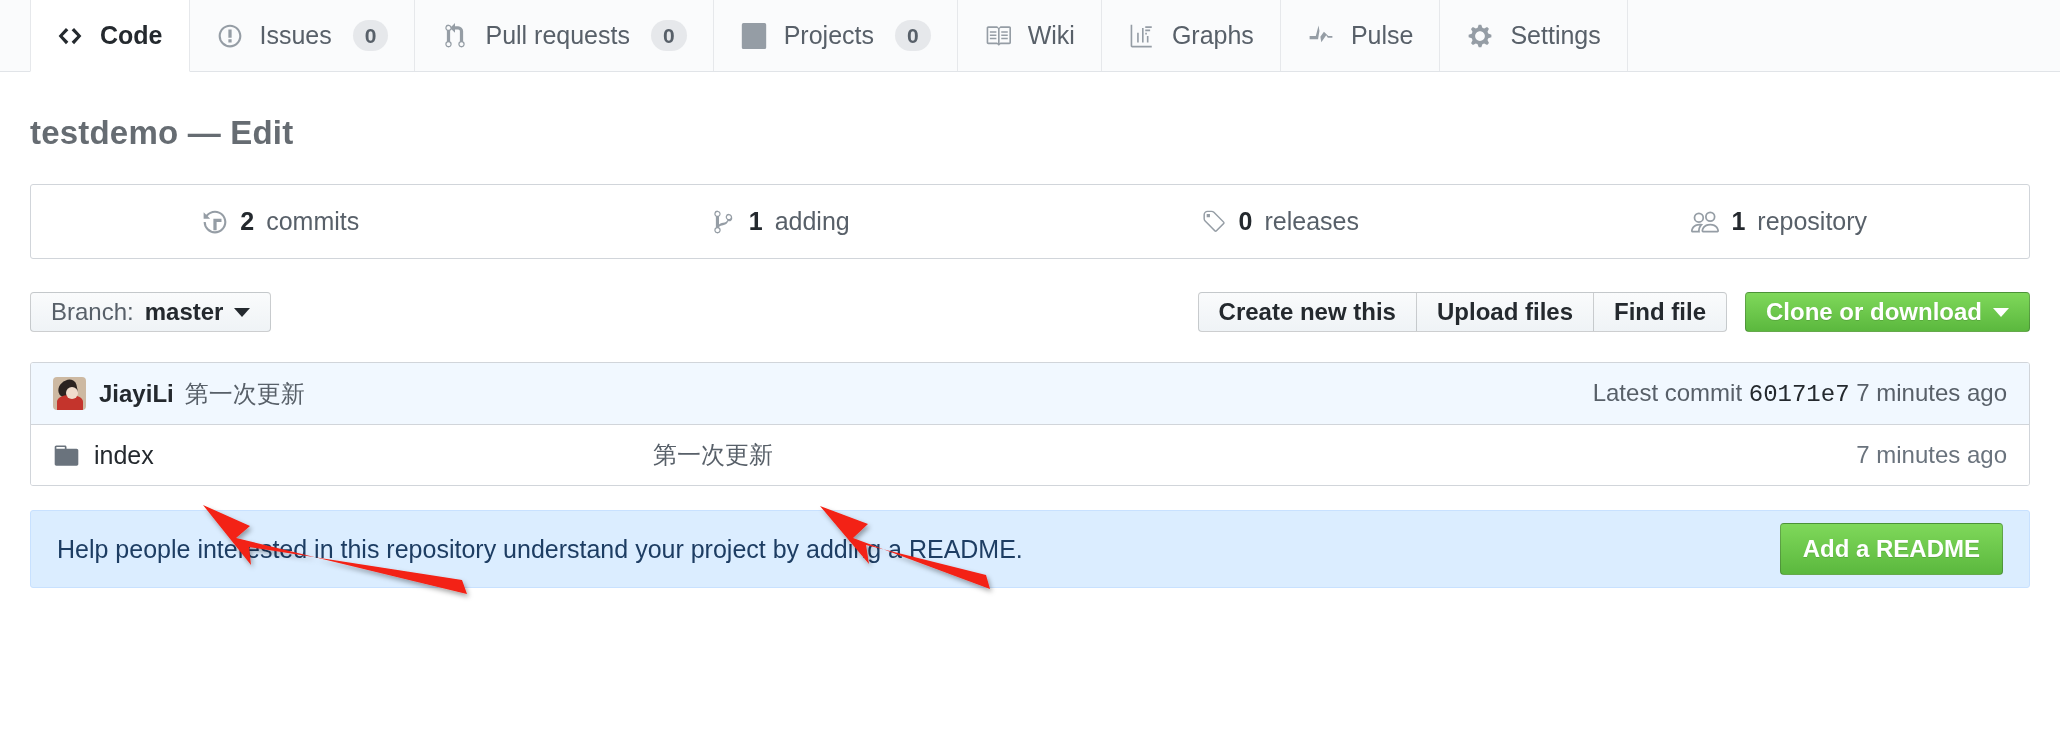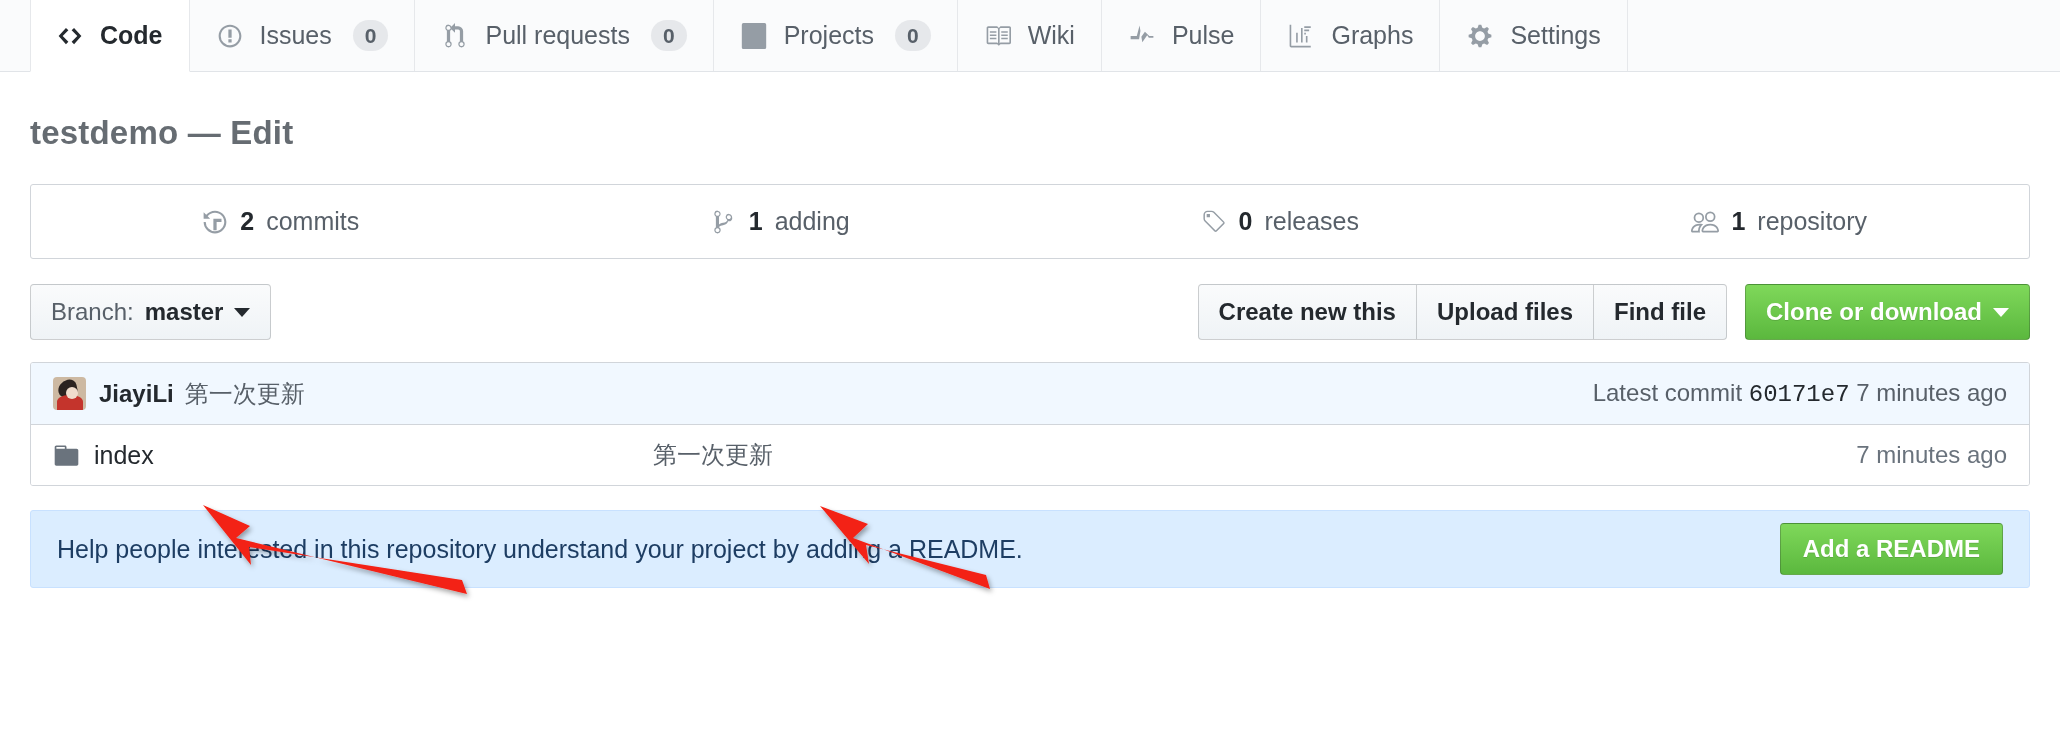--- a/index.html
+++ b/index.html
@@ -99,21 +99,21 @@
     height: 52px;
   }
   .btn {
     background: linear-gradient(#fafbfc, #eff3f6);
     border: 1px solid rgba(27,31,35,0.2);
     border-radius: 4px;
     font-size: 24px;
     font-weight: bold;
     color: #24292e;
     padding: 0 20px;
-    height: 56px;
+    height: 40px;
     display: inline-flex;
     align-items: center;
     gap: 11px;
     cursor: pointer;
     font-family: inherit;
     white-space: nowrap;
   }
   .btn .muted { color: #586069; font-weight: normal; }
   .caret {
     width: 0; height: 0;
@@ -294,33 +294,33 @@
       <svg width="26" height="26" viewBox="0 0 16 16" fill="currentColor" aria-hidden="true">
           <path d="M3 5h4v1H3V5zm0 3h4V7H3v1zm0 2h4V9H3v1zm11-5h-4v1h4V5zm0 2h-4v1h4V7zm0 2h-4v1h4V9zm2-6v9c0 .55-.45 1-1 1H9.5l-1 1-1-1H2c-.55 0-1-.45-1-1V3c0-.55.45-1 1-1h5.5l1 1 1-1H15c.55 0 1 .45 1 1zm-8 .5L7.5 3H2v9h5.5l.5.5V3.5zm7-.5H9.5l-.5.5v9l.5-.5H15V3z"></path>
         </svg>
     </span>
     <span>Wiki</span>
   </div>
 
   <div class="nav-item">
     <span class="ico">
       <svg width="26" height="26" viewBox="0 0 14 16" fill="currentColor" aria-hidden="true">
+          <path d="M5 12H4V6h1v6zm3 0H7V3h1v9zm3 0h-1V8h1v4zm2 2H1V1H0v13c0 .55.45 1 1 1h12v-1zM13 2H9v1h4V2zm-1 2H9v1h3V4zm-2 2H9v1h1V6z"></path>
+        </svg>
+    </span>
+    <span>Graphs</span>
+  </div>
+
+  <div class="nav-item">
+    <span class="ico">
+      <svg width="26" height="26" viewBox="0 0 14 16" fill="currentColor" aria-hidden="true">
           <path d="M11.5 8L8.8 5.4 6.6 8.5 5.5 1.6 3.8 8H0v2h5.2L6 4.9l1.2 6.9 3-4.3 1 1.5H14V8h-2.5z"></path>
         </svg>
     </span>
     <span>Pulse</span>
-  </div>
-
-  <div class="nav-item">
-    <span class="ico">
-      <svg width="26" height="26" viewBox="0 0 14 16" fill="currentColor" aria-hidden="true">
-          <path d="M5 12H4V6h1v6zm3 0H7V3h1v9zm3 0h-1V8h1v4zm2 2H1V1H0v13c0 .55.45 1 1 1h12v-1zM13 2H9v1h4V2zm-1 2H9v1h3V4zm-2 2H9v1h1V6z"></path>
-        </svg>
-    </span>
-    <span>Graphs</span>
   </div>
 
   <div class="nav-item">
     <span class="ico">
       <svg width="26" height="26" viewBox="0 0 14 16" fill="currentColor" aria-hidden="true">
           <path d="M14 8.77v-1.6l-1.94-.64-.45-1.09.88-1.84-1.13-1.13-1.81.91-1.09-.45-.69-1.92h-1.6l-.63 1.94-1.11.45-1.84-.88-1.13 1.13.91 1.81-.45 1.09L0 7.23v1.59l1.94.64.45 1.09-.88 1.84 1.13 1.13 1.81-.91 1.09.45.69 1.92h1.59l.63-1.94 1.11-.45 1.84.88 1.13-1.13-.92-1.81.47-1.09L14 8.75v.02zM7 11c-1.66 0-3-1.34-3-3s1.34-3 3-3 3 1.34 3 3-1.34 3-3 3z"></path>
         </svg>
     </span>
     <span>Settings</span>
   </div>

